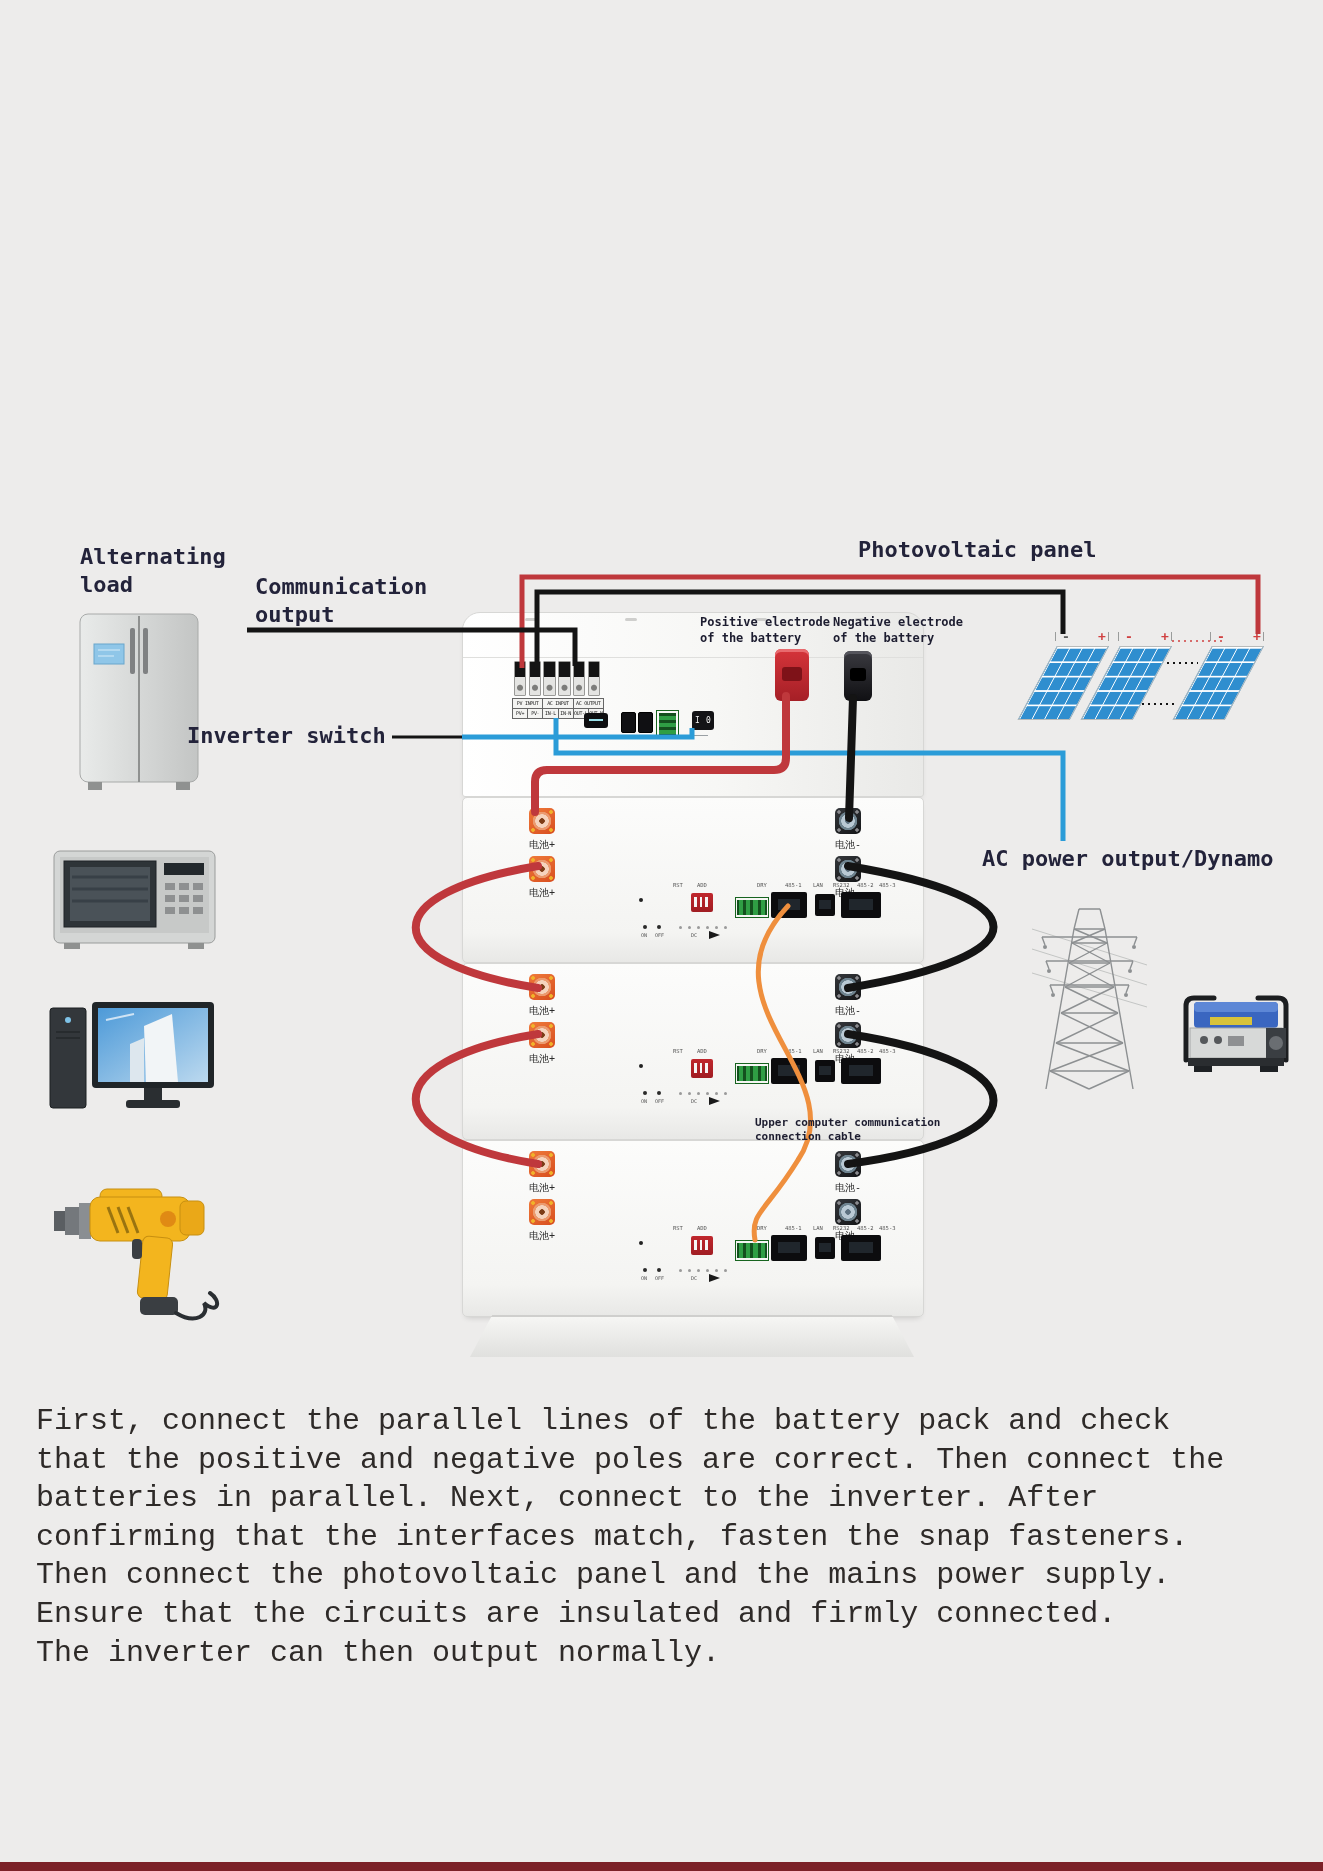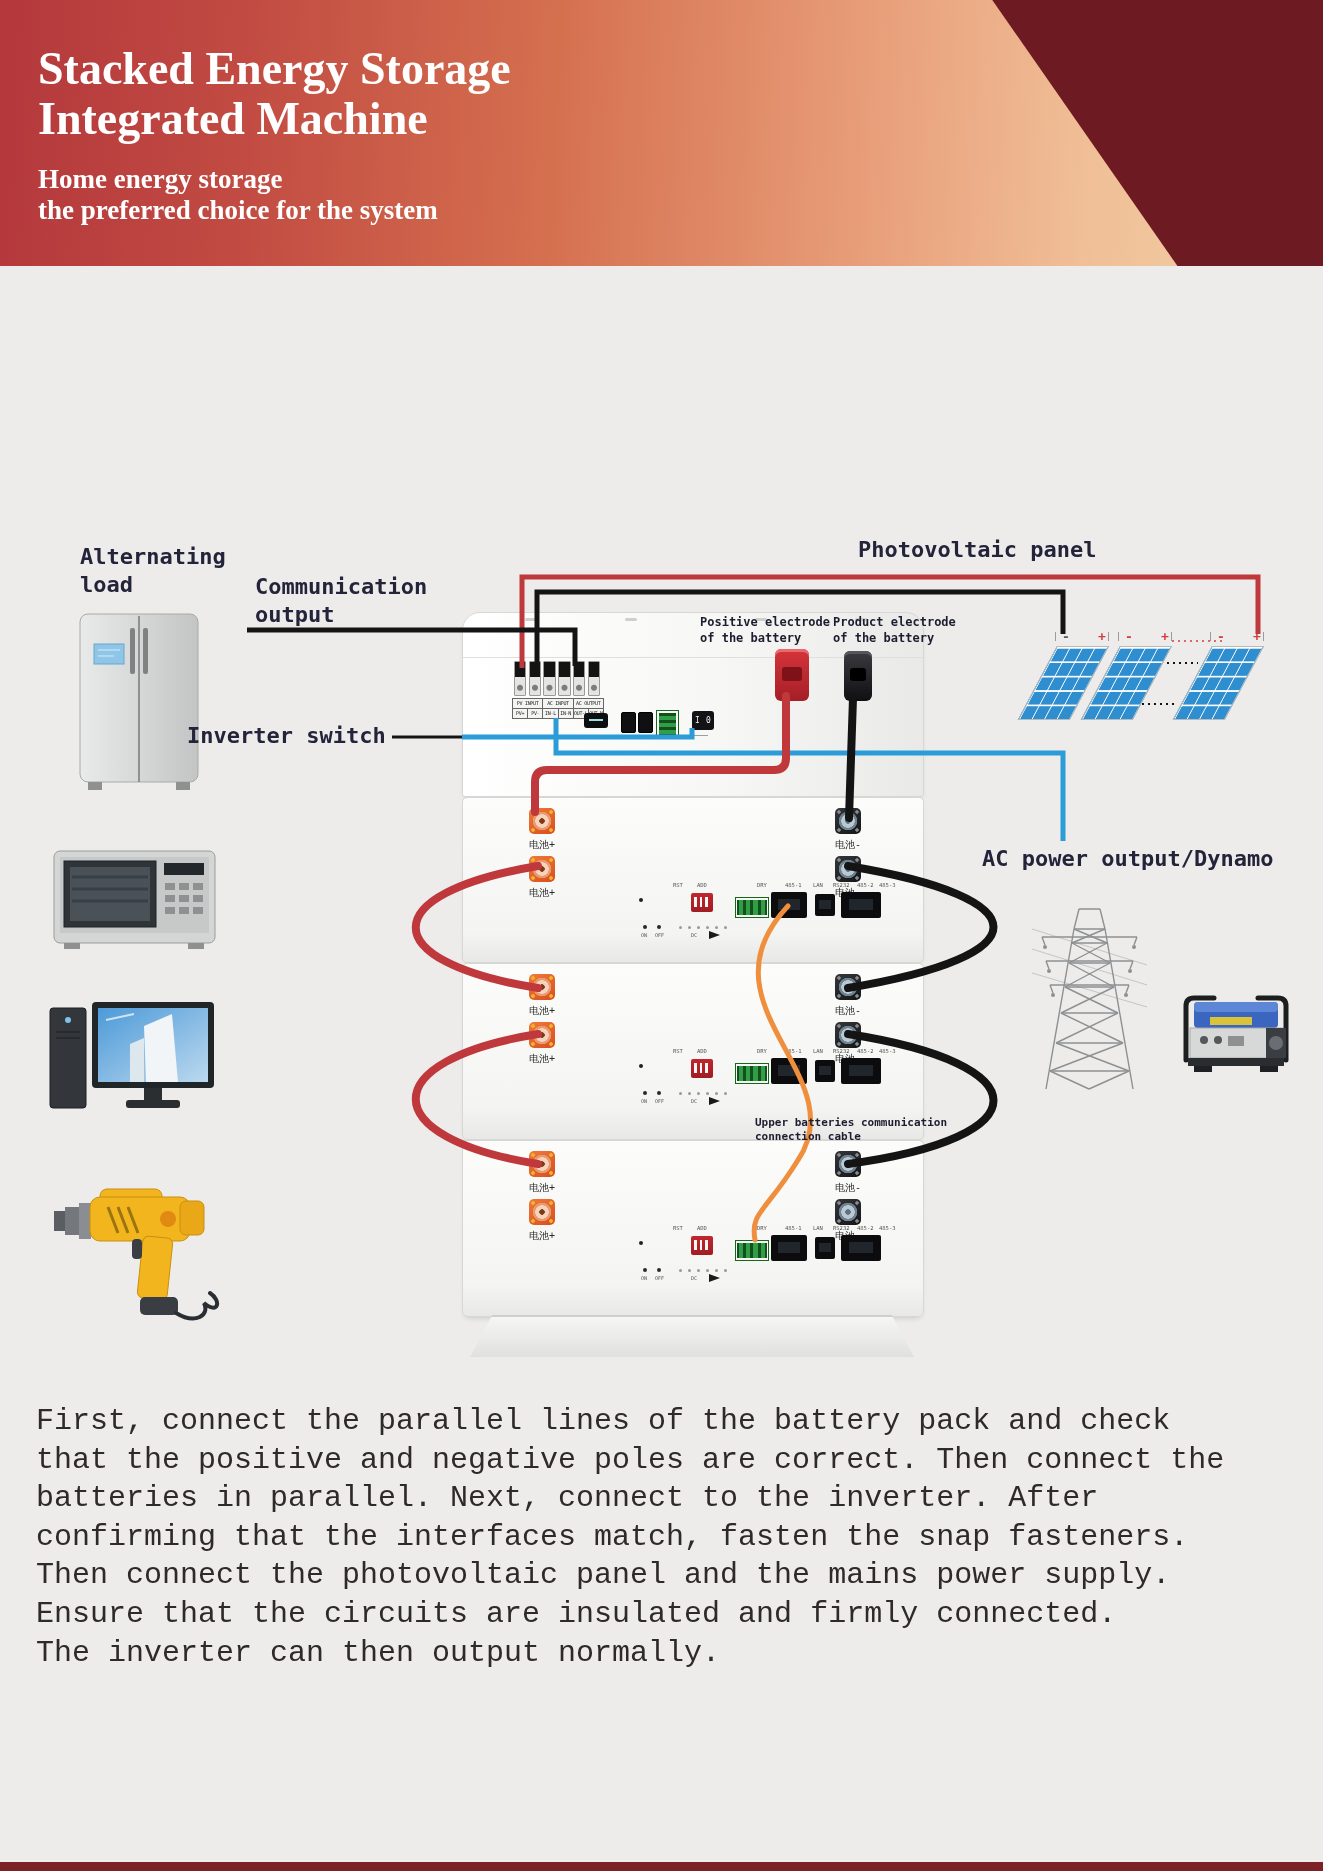--- a/index.html
+++ b/index.html
@@ -134,41 +134,34 @@
        letter-spacing:1px;transform:scaleY(1.12);}
   .ftr-strip{position:absolute;left:0;top:1862px;width:1323px;height:9px;background:#7c2128;}
 
   svg.wires{position:absolute;left:0;top:0;z-index:20;pointer-events:none;}
 </style>
 </head>
 <body>
 
 <div class="page">
 
-  <header class="hdr">
-    <div class="hdr-wedge"></div>
-    <h1 class="hdr-title">Stacked Energy Storage
-Integrated Machine</h1>
-    <div class="hdr-sub">Home energy storage
-the preferred choice for the system</div>
-  </header>
 
 
   <div class="dlabel" style="left:80px;top:543px;">Alternating
 load</div>
   <div class="dlabel" style="left:255px;top:573px;">Communication
 output</div>
   <div class="dlabel" style="left:187px;top:722px;">Inverter switch</div>
   <div class="dlabel" style="left:858px;top:536px;">Photovoltaic panel</div>
   <div class="dlabel small" style="left:700px;top:615px;">Positive electrode
 of the battery</div>
-  <div class="dlabel small" style="left:833px;top:615px;">Product electrode
+  <div class="dlabel small" style="left:833px;top:615px;">Negative electrode
 of the battery</div>
   <div class="dlabel" style="left:982px;top:845px;">AC power output/Dynamo</div>
-  <div class="dlabel tiny" style="left:755px;top:1116px;">Upper batteries communication
+  <div class="dlabel tiny" style="left:755px;top:1116px;">Upper computer communication
 connection cable</div>
 
   <svg class="icon" style="left:78px;top:612px;" width="122" height="182" viewBox="0 0 122 182">
     <defs>
         <linearGradient id="fg1" x1="0" y1="0" x2="1" y2="0">
       <stop offset="0" stop-color="#e9ebea"></stop>
           <stop offset=".5" stop-color="#d6d8d7"></stop>
           <stop offset="1" stop-color="#c3c5c4"></stop>
         </linearGradient>
       </defs>

